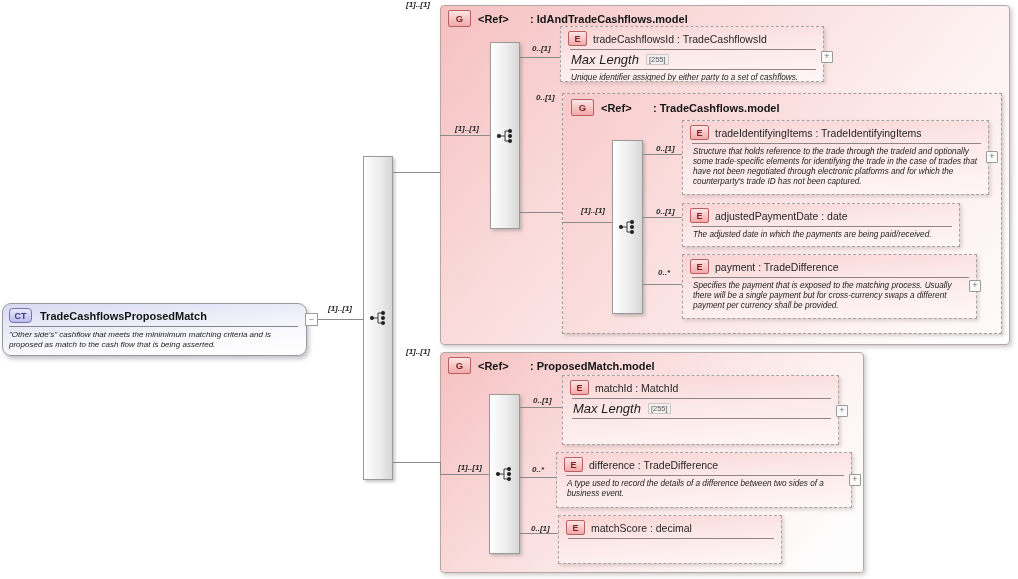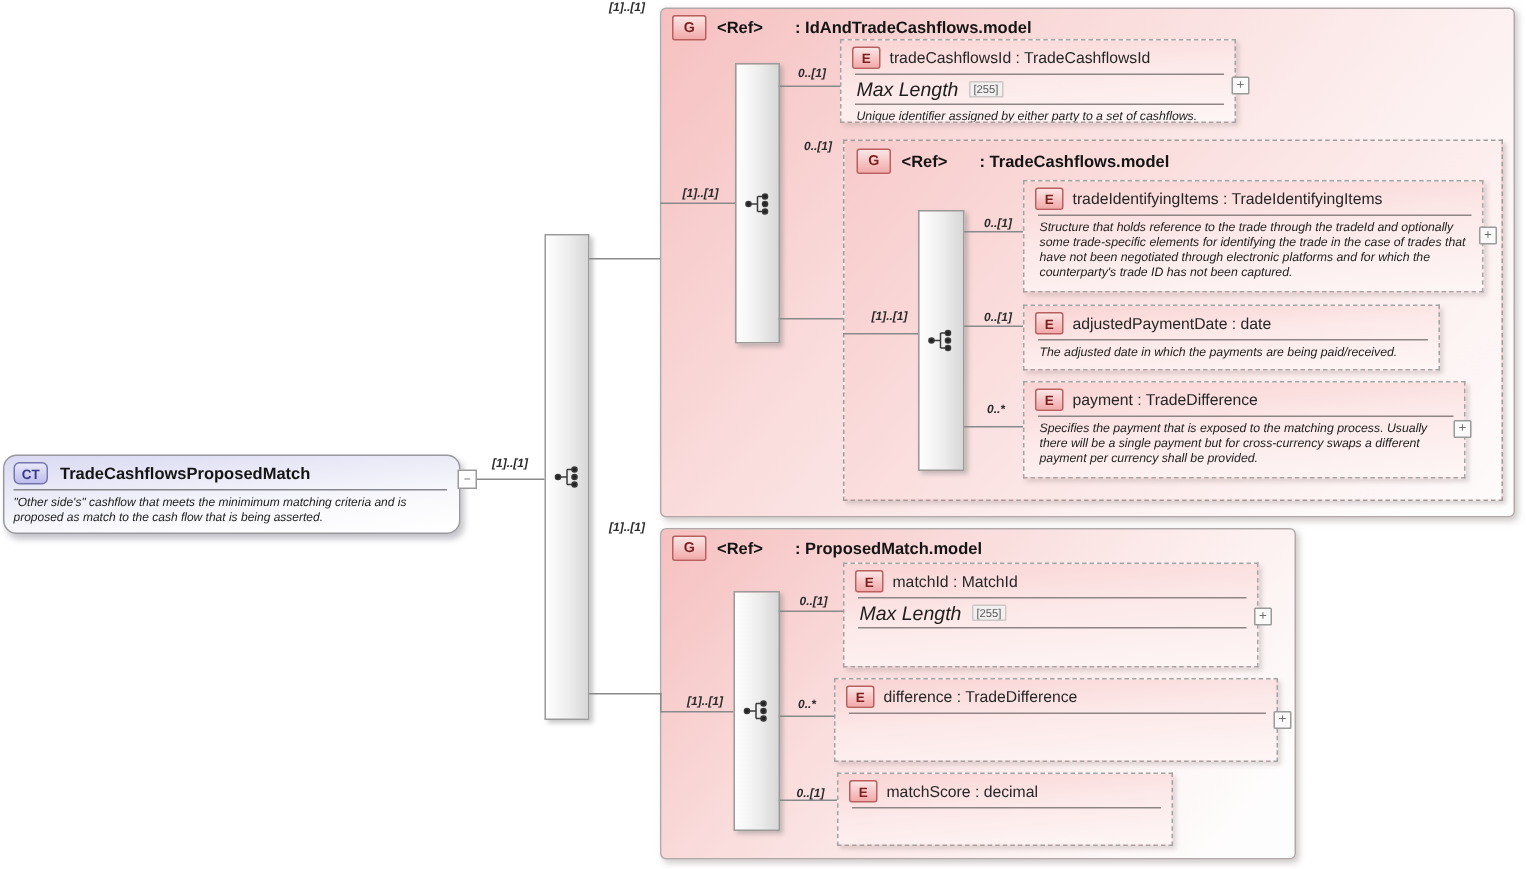--- a/index.html
+++ b/index.html
@@ -265,20 +265,21 @@
     <div class="el-sep"></div>
   </div>
   <div class="plus" style="left:836px;top:405px;"><span>+</span></div>
 
   <div class="el" style="left:556px;top:452px;width:294px;height:54px;">
     <div class="el-h">
       <span class="badge e">E</span>
       <span class="el-title">difference : TradeDifference</span>
     </div>
     <div class="el-sep"></div>
+    <div class="el-desc">A type used to record the details of a difference between two sides of a business event.</div>
   </div>
   <div class="plus" style="left:849px;top:474px;"><span>+</span></div>
 
   <div class="el" style="left:558px;top:515px;width:222px;height:47px;">
     <div class="el-h">
       <span class="badge e">E</span>
       <span class="el-title">matchScore : decimal</span>
     </div>
     <div class="el-sep"></div>
   </div>

